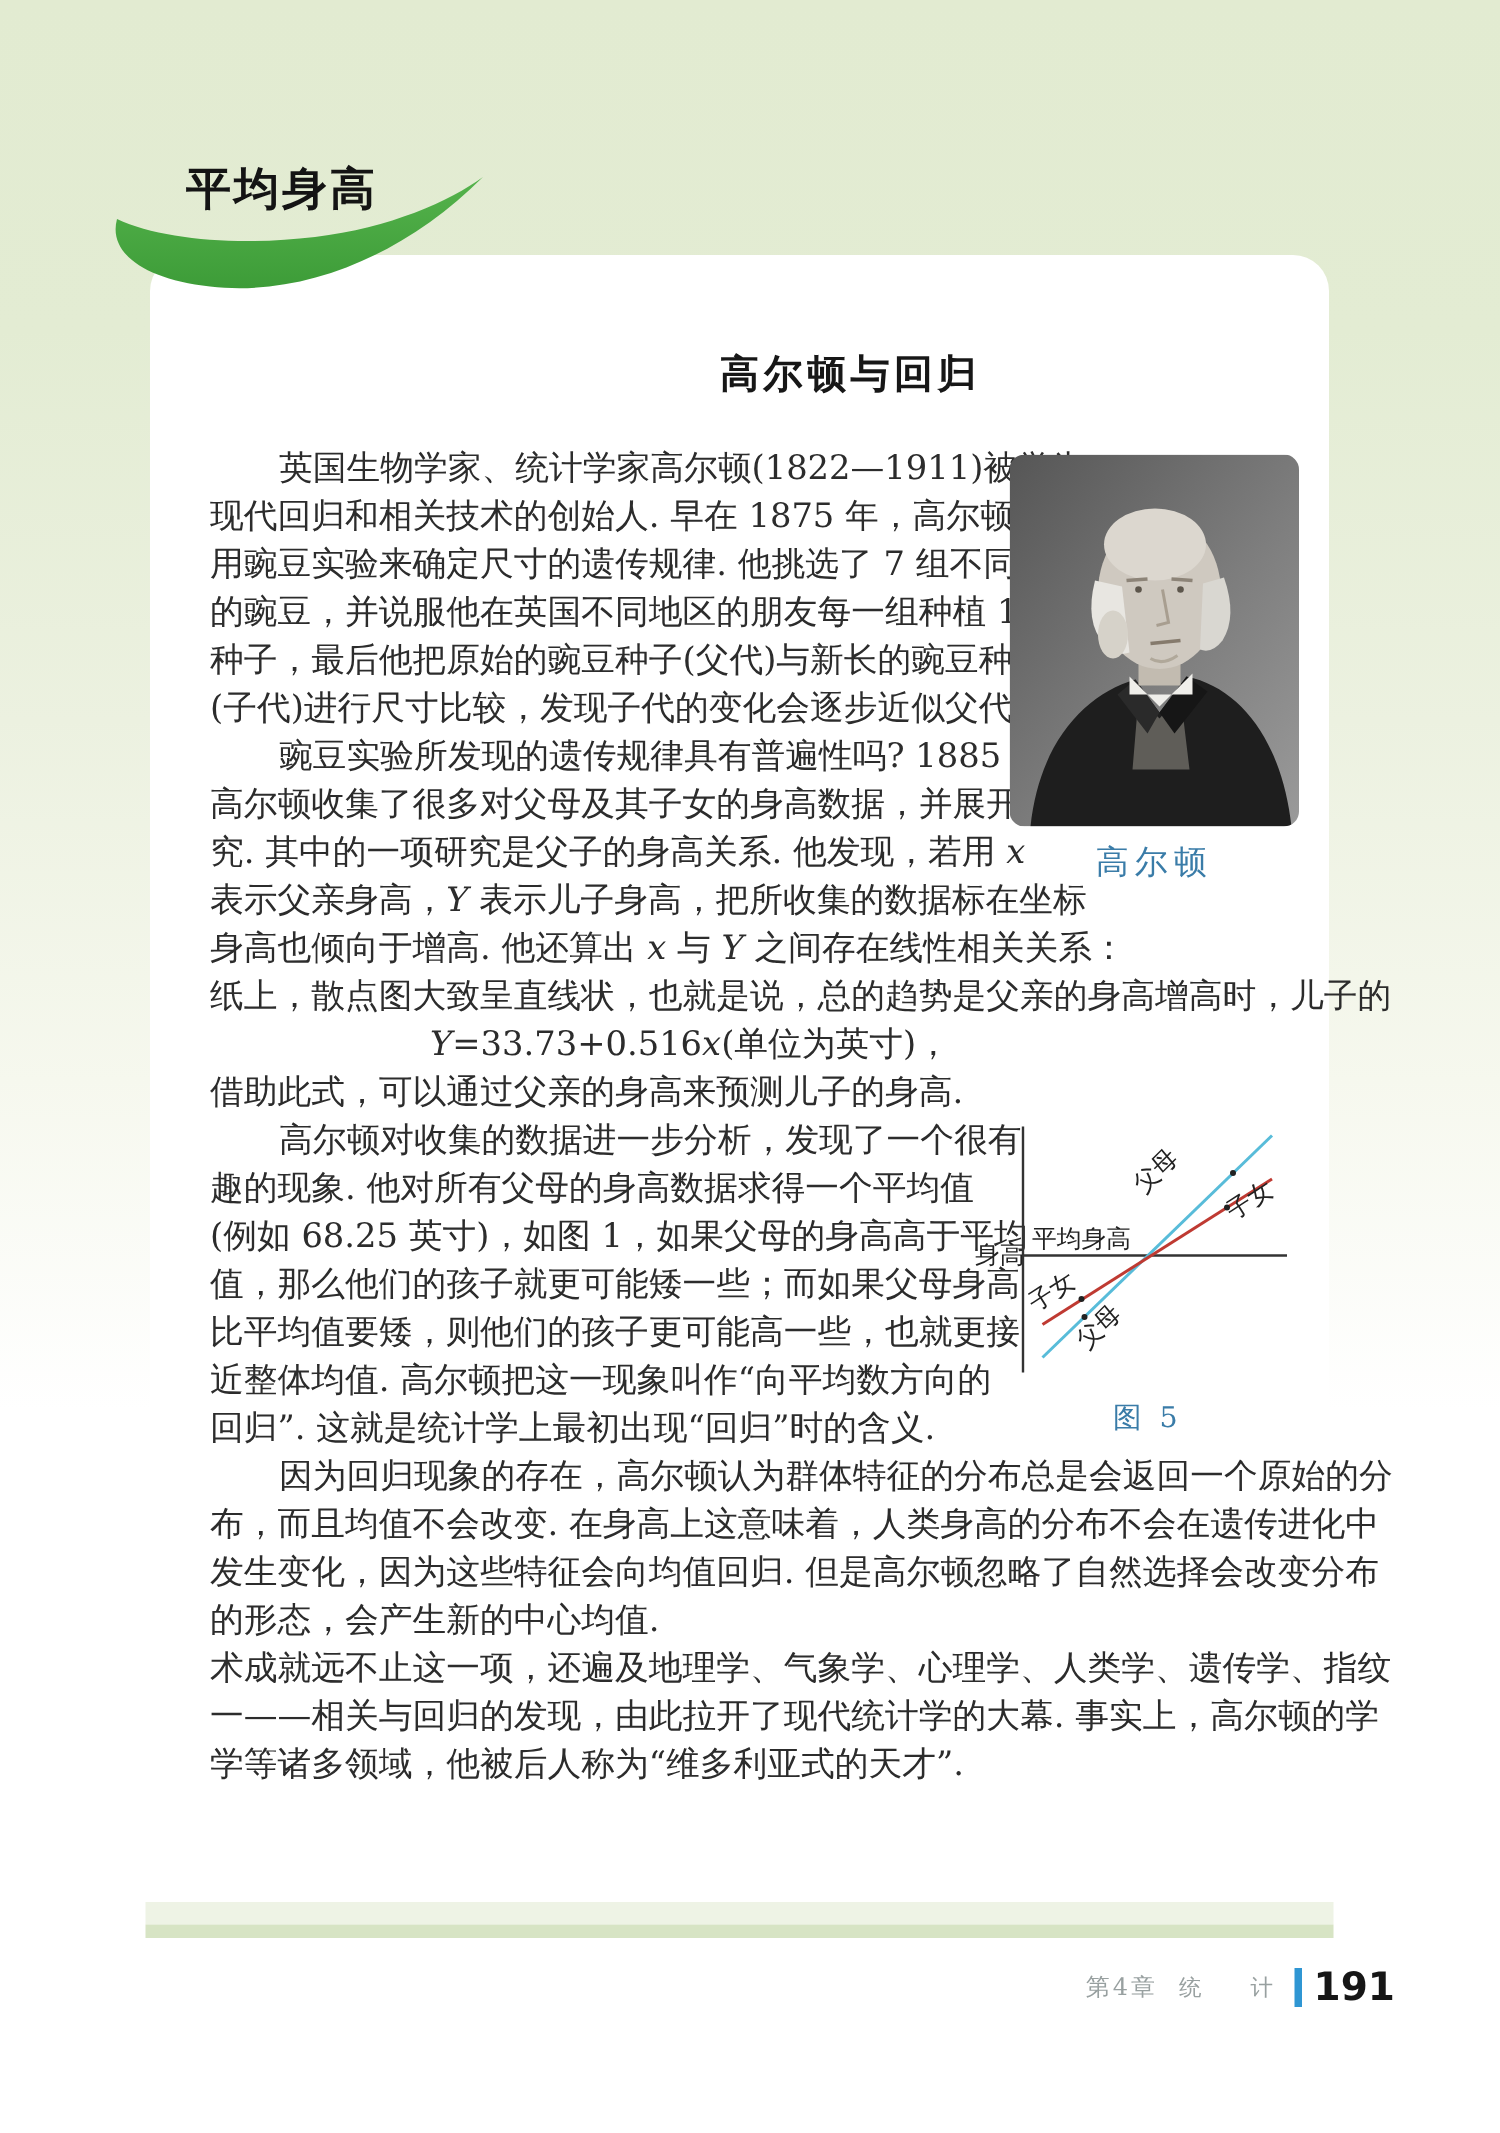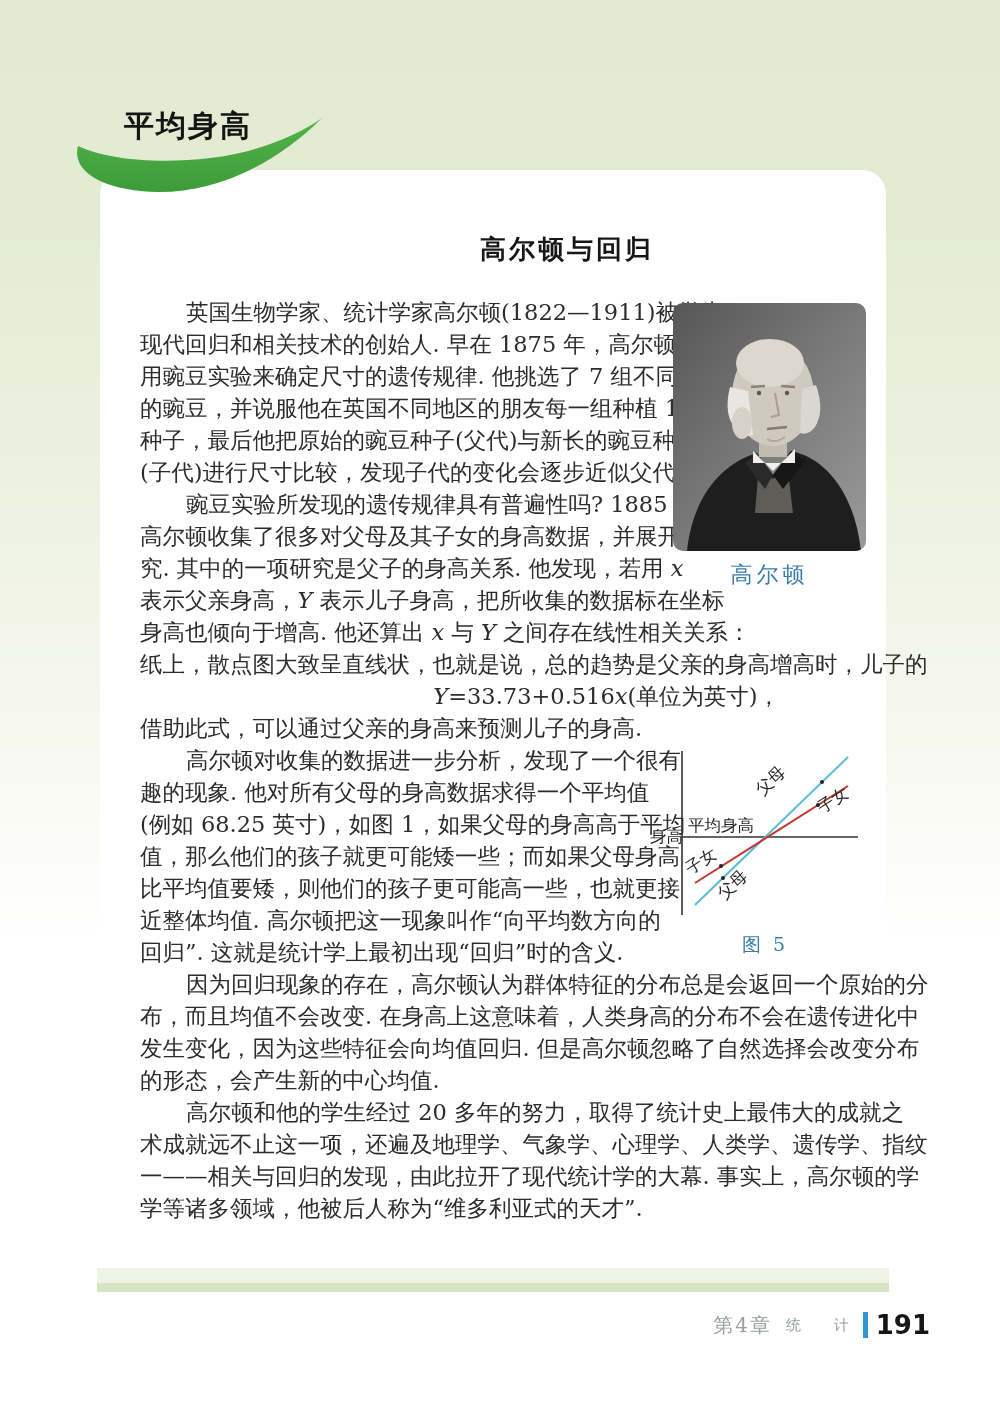--- a/index.html
+++ b/index.html
@@ -12,37 +12,37 @@
   .corner-label{position:absolute;left:124px;top:106px;font-family:"DejaVu Sans","Liberation Sans",sans-serif;
         font-weight:bold;font-size:30px;color:#141414;letter-spacing:2px;}
   .swoosh{position:absolute;left:70px;top:110px;width:260px;height:90px;}
   
   .doc-title{position:absolute;left:100px;top:232px;width:934px;text-align:center;
         font-family:"DejaVu Sans","Liberation Sans",sans-serif;font-weight:bold;font-size:26px;color:#171717;letter-spacing:3px;}
   
   .article{position:absolute;left:140px;top:296px;width:722px;}
   .tline{height:32px;line-height:32px;font-size:22.5px;color:#2c2c2c;white-space:nowrap;}
   .tline.ind{text-indent:46px;}
-  .tline.ctr{width:640px;text-align:right;}
+  .tline.ctr{width:640px;text-align:center;}
   .var{font-style:italic;font-family:"DejaVu Serif","Liberation Serif",serif;}
   
   .photo{position:absolute;left:673px;top:303px;width:193px;height:248px;border-radius:10px;overflow:hidden;}
   .photo-caption{position:absolute;left:673px;top:560px;width:193px;text-align:center;
         font-size:22px;color:var(--caption-blue,#3a7ca8);letter-spacing:4px;}
   
   .figure{position:absolute;left:650px;top:745px;width:230px;height:192px;}
   .fig-caption{position:absolute;left:650px;top:932px;width:230px;text-align:center;
         font-size:19px;color:var(--caption-blue,#3a7ca8);letter-spacing:3px;}
   .fig-text{font-size:16.5px;fill:#222;font-family:"DejaVu Serif","Liberation Serif",serif;}
   
   .strip-light{position:absolute;left:97px;top:1268px;width:792px;height:15px;background:#eef3e5;}
   .strip-green{position:absolute;left:97px;top:1283px;width:792px;height:9px;background:var(--bar-green,#d7e4c4);}
   
   .footer{position:absolute;left:700px;top:1308px;width:230px;height:34px;display:flex;align-items:center;justify-content:flex-end;}
-  .footer .chapter{font-size:20px;color:#98a0a0;letter-spacing:2px;}
+  .footer .chapter{font-size:16px;color:#98a0a0;letter-spacing:2px;}
   .footer .section{font-size:15px;color:#98a0a0;letter-spacing:14px;margin-left:14px;}
   .footer .vbar{width:5px;height:26px;background:var(--footer-blue,#2f96d3);margin:0 8px 0 0;}
   .footer .pageno{font-family:"DejaVu Sans","Liberation Sans",sans-serif;font-size:26px;font-weight:bold;color:#161616;}
 </style>
 </head>
 <body>
 
 <div id="page" style="--caption-blue: #3a7ca8; --footer-blue: #2f96d3; --bar-green: #d7e4c4;">
 
   <div class="card"></div>
@@ -79,21 +79,20 @@
       <div class="tline">趣的现象. 他对所有父母的身高数据求得一个平均值</div>
       <div class="tline">(例如 68.25 英寸)，如图 1，如果父母的身高高于平均</div>
       <div class="tline">值，那么他们的孩子就更可能矮一些；而如果父母身高</div>
       <div class="tline">比平均值要矮，则他们的孩子更可能高一些，也就更接</div>
       <div class="tline">近整体均值. 高尔顿把这一现象叫作“向平均数方向的</div>
       <div class="tline">回归”. 这就是统计学上最初出现“回归”时的含义.</div>
       <div class="tline ind">因为回归现象的存在，高尔顿认为群体特征的分布总是会返回一个原始的分</div>
       <div class="tline">布，而且均值不会改变. 在身高上这意味着，人类身高的分布不会在遗传进化中</div>
       <div class="tline">发生变化，因为这些特征会向均值回归. 但是高尔顿忽略了自然选择会改变分布</div>
       <div class="tline">的形态，会产生新的中心均值.</div>
-      <div class="tline ind">高尔顿和他的学生经过 20 多年的努力，取得了统计史上最伟大的成就之</div>
       <div class="tline">术成就远不止这一项，还遍及地理学、气象学、心理学、人类学、遗传学、指纹</div>
       <div class="tline">一——相关与回归的发现，由此拉开了现代统计学的大幕. 事实上，高尔顿的学</div>
       <div class="tline">学等诸多领域，他被后人称为“维多利亚式的天才”.</div>
     </div>
 
   <div class="photo">
     <svg viewBox="0 0 193 248" width="193" height="248">
       <defs>
         <linearGradient id="pbg" x1="0" y1="0" x2="1" y2="1">
           <stop offset="0" stop-color="#565656"></stop>

